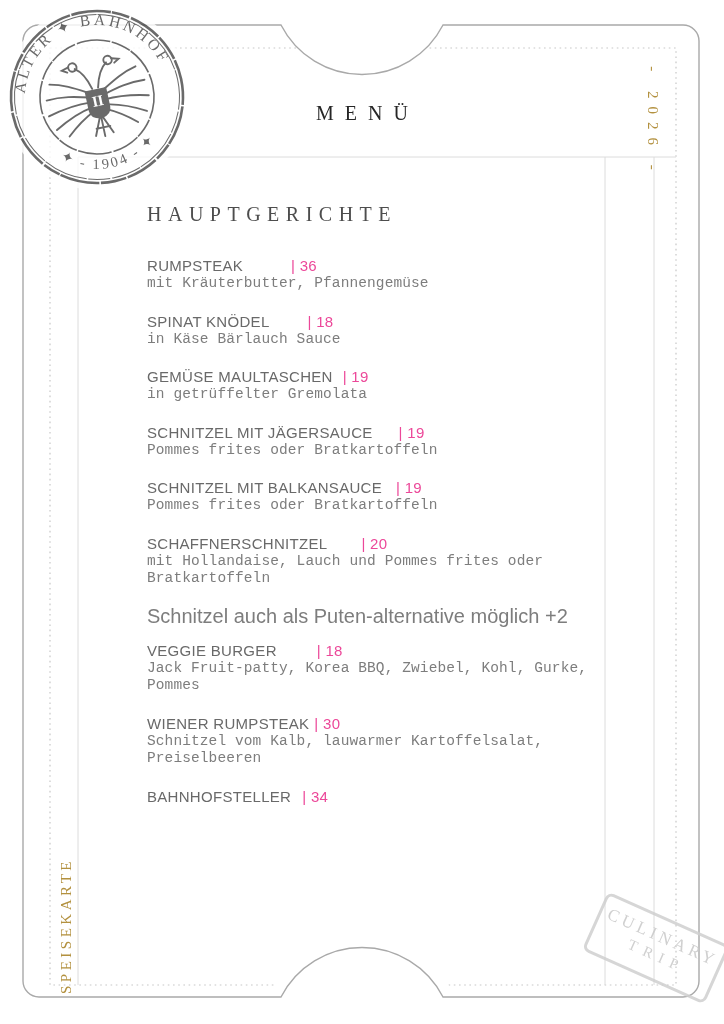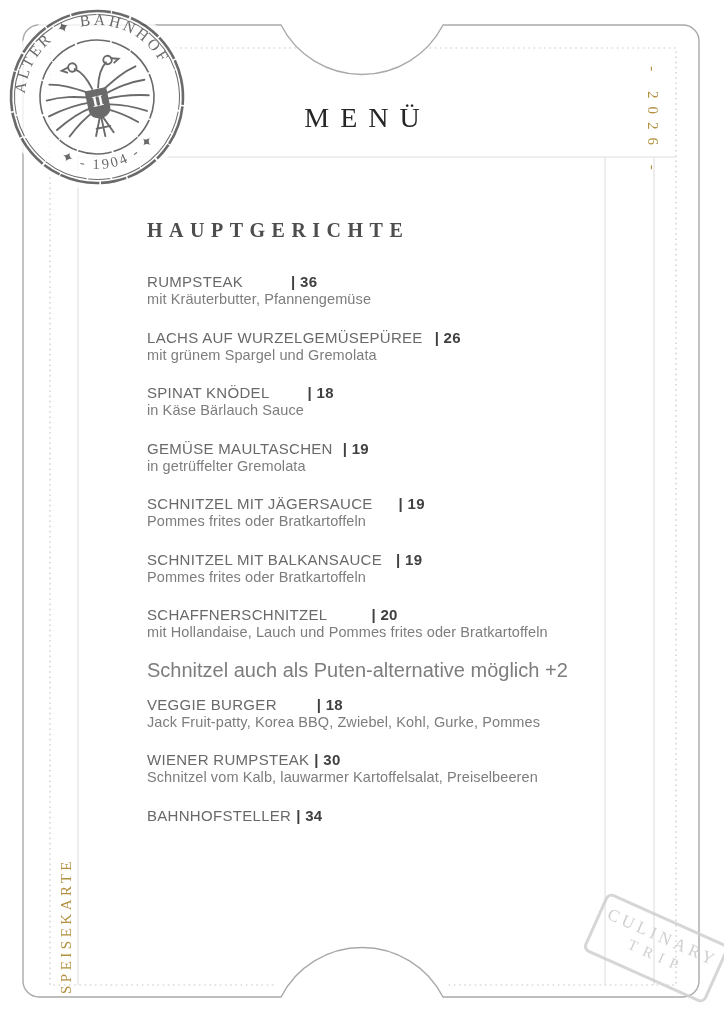--- a/index.html
+++ b/index.html
@@ -9,21 +9,21 @@
     font-family:"Liberation Sans","DejaVu Sans",sans-serif;
   }
   svg{position:absolute;left:0;top:0;}
   .frame-svg{width:724px;height:1024px;z-index:1;}
   .stamp-svg{left:0;top:0;width:198px;height:198px;z-index:3;opacity:.82;}
 
   .menu-title{
     position:absolute;left:0;right:0;top:102px;z-index:2;
     text-align:center;
     font-family:"Liberation Serif","DejaVu Serif",serif;
-    font-size:28px;color:#262626;letter-spacing:11px;text-indent:11px;
+    font-size:20px;color:#262626;letter-spacing:11px;text-indent:11px;
   }
   .year-label{
     position:absolute;left:652px;top:122px;z-index:2;
     transform:translate(-50%,-50%) rotate(90deg);
     white-space:nowrap;
     font-family:"Liberation Serif","DejaVu Serif",serif;
     font-size:15px;color:#b3913f;letter-spacing:8px;
   }
   .side-label{
     position:absolute;left:66px;top:926px;z-index:2;
@@ -32,29 +32,29 @@
     font-family:"Liberation Serif","DejaVu Serif",serif;
     font-size:15px;color:#b3913f;letter-spacing:3.5px;
   }
 
   .content{
     position:absolute;left:147px;top:203px;width:482px;z-index:2;
   }
   .section-heading{
     font-family:"Liberation Serif","DejaVu Serif",serif;
     font-size:20px;color:#4d4d4d;letter-spacing:6.5px;
-    margin:16px 0 31px 0;font-weight:700;
+    margin:0 0 31px 0;font-weight:400;
   }
   .item{margin-bottom:20px;}
   .item-title-row{
     font-size:15px;color:#696969;letter-spacing:.3px;line-height:18px;
   }
-  .price{color:#404040;font-weight:bold;}
+  .price{color:#ec4899;}
   .item-desc{
-    font-size:14.5px;color:#7d7d7d;line-height:17.5px;letter-spacing:.1px;
+    font-size:14.5px;color:#7d7d7d;line-height:17.5px;letter-spacing:.1px;font-family:Liberation Mono, monospace;
   }
   .menu-note{
     font-size:20px;color:#7d7d7d;line-height:17px;margin:2px 0 17px 0;
   }
 
   .corner-stamp{
     position:absolute;left:589px;top:916px;width:128px;height:58px;z-index:3;
     border:3px solid #cfcfcf;border-radius:7px;
     transform:rotate(24deg);
     color:#c8c8c8;text-align:center;opacity:.85;
@@ -119,24 +119,20 @@
 <div class="side-label">SPEISEKARTE</div>
 
 <div class="content">
   <h1 class="section-heading">HAUPTGERICHTE</h1>
 
   <div class="item">
     <div class="item-title-row"><span>RUMPSTEAK</span><span class="price" style="margin-left:48px">| 36</span></div>
     <div class="item-desc">mit Kräuterbutter, Pfannengemüse</div>
   </div>
 
-  <div class="item">
-    <div class="item-title-row"><span>LACHS AUF WURZELGEMÜSEPÜREE</span><span class="price" style="margin-left:12px">| 26</span></div>
-    <div class="item-desc">mit grünem Spargel und Gremolata</div>
-  </div>
 
   <div class="item">
     <div class="item-title-row"><span>SPINAT KNÖDEL</span><span class="price" style="margin-left:38px">| 18</span></div>
     <div class="item-desc">in Käse Bärlauch Sauce</div>
   </div>
 
   <div class="item">
     <div class="item-title-row"><span>GEMÜSE MAULTASCHEN</span><span class="price" style="margin-left:10px">| 19</span></div>
     <div class="item-desc">in getrüffelter Gremolata</div>
   </div>
@@ -145,38 +141,38 @@
     <div class="item-title-row"><span>SCHNITZEL MIT JÄGERSAUCE</span><span class="price" style="margin-left:26px">| 19</span></div>
     <div class="item-desc">Pommes frites oder Bratkartoffeln</div>
   </div>
 
   <div class="item">
     <div class="item-title-row"><span>SCHNITZEL MIT BALKANSAUCE</span><span class="price" style="margin-left:14px">| 19</span></div>
     <div class="item-desc">Pommes frites oder Bratkartoffeln</div>
   </div>
 
   <div class="item">
-    <div class="item-title-row"><span>SCHAFFNERSCHNITZEL</span><span class="price" style="margin-left:44px">| 20</span></div>
+    <div class="item-title-row"><span>SCHAFFNERSCHNITZEL</span><span class="price" style="margin-left:34px">| 20</span></div>
     <div class="item-desc">mit Hollandaise, Lauch und Pommes frites oder Bratkartoffeln</div>
   </div>
 
   <div class="menu-note">Schnitzel auch als Puten-alternative möglich +2</div>
 
 
   <div class="item">
     <div class="item-title-row"><span>VEGGIE BURGER</span><span class="price" style="margin-left:40px">| 18</span></div>
     <div class="item-desc">Jack Fruit-patty, Korea BBQ, Zwiebel, Kohl, Gurke, Pommes</div>
   </div>
 
   <div class="item" style="margin-top:10px">
     <div class="item-title-row"><span>WIENER RUMPSTEAK</span><span class="price" style="margin-left:5px">| 30</span></div>
     <div class="item-desc">Schnitzel vom Kalb, lauwarmer Kartoffelsalat, Preiselbeeren</div>
   </div>
 
   <div class="item">
-    <div class="item-title-row"><span>BAHNHOFSTELLER</span><span class="price" style="margin-left:5px">| 34</span></div>
+    <div class="item-title-row"><span>BAHNHOFSTELLER</span><span class="price" style="margin-left:11px">| 34</span></div>
   </div>
 </div>
 
 <div class="corner-stamp">
   <div class="l1">CULINARY</div>
   <div class="l2">TRIP</div>
 </div>
 
 </body></html>

